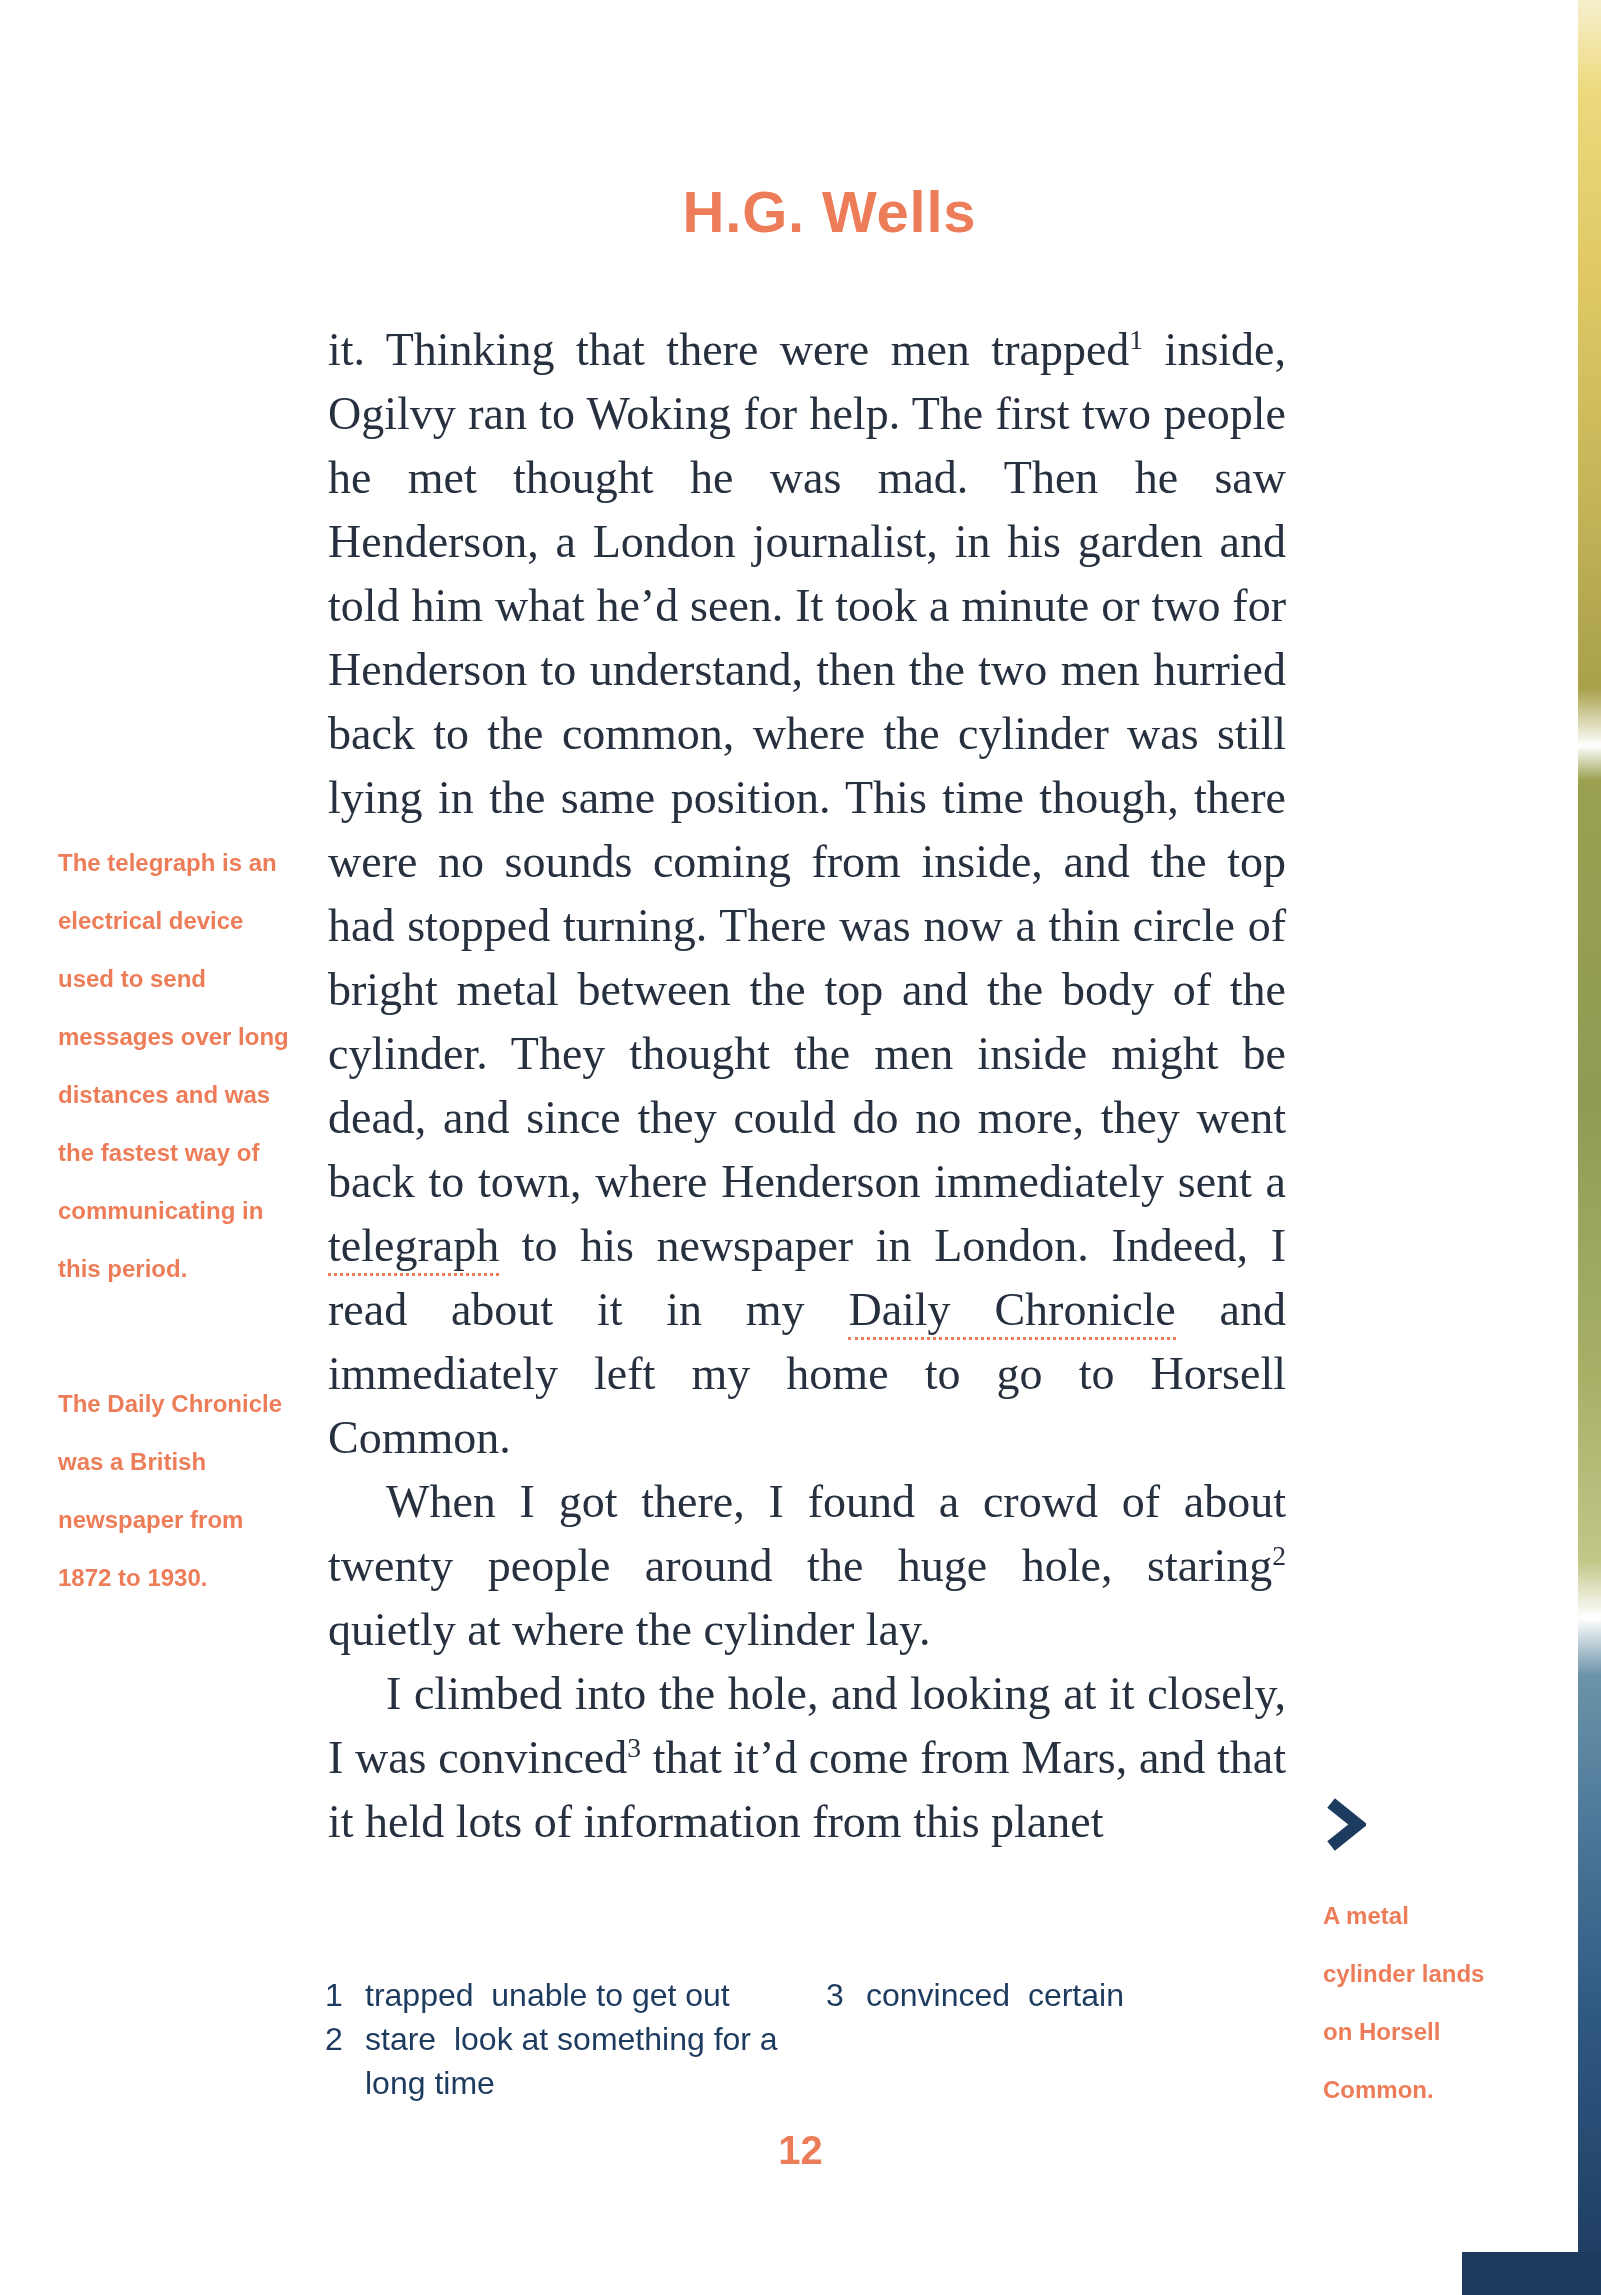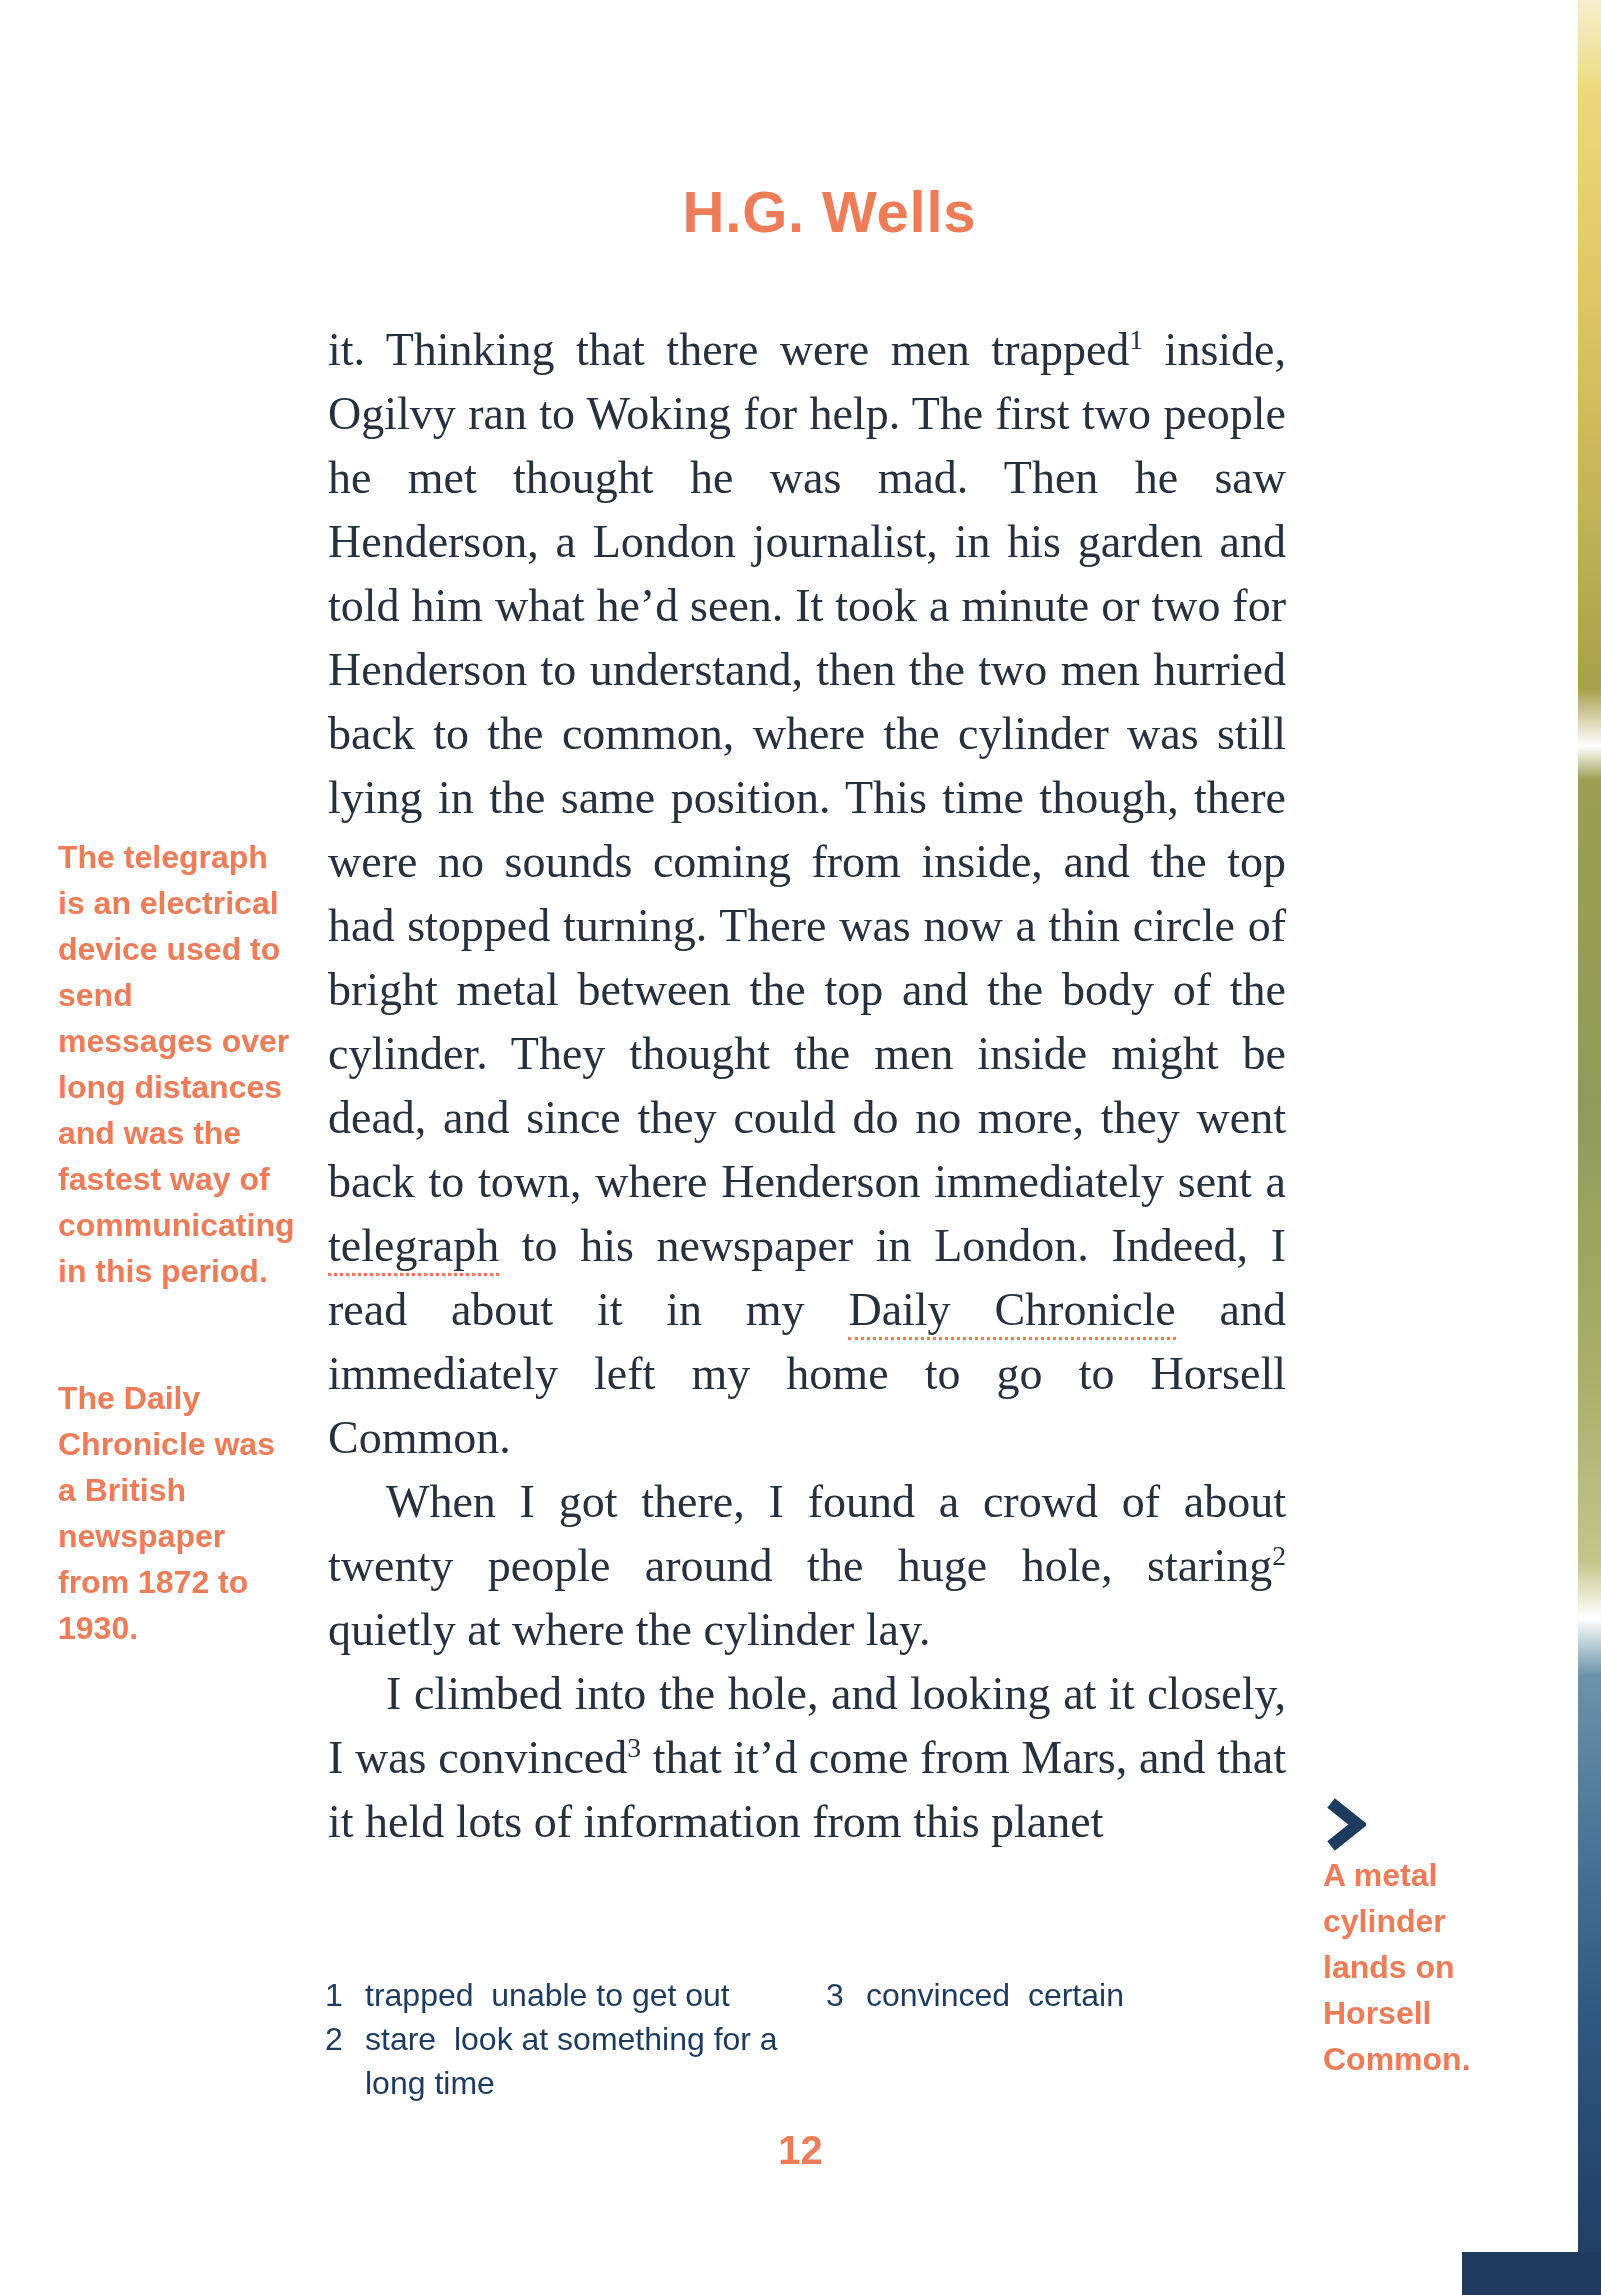--- a/index.html
+++ b/index.html
@@ -64,31 +64,31 @@
   }
   .glossary {
     border-bottom: 3.8px dotted var(--accent-coral, #ed7d58);
     padding-bottom: 1.5px;
   }
 
   
   .margin-note {
     position: absolute;
     font-weight: bold;
-    font-size: 32px;
-    line-height: 46px;
+    font-size: 24px;
+    line-height: 58px;
     color: var(--accent-coral, #ed7d58);
   }
   .note-telegraph { left: 58px; top: 834px; width: 233px; }
   .note-chronicle { left: 58px; top: 1375px; width: 233px; }
 
   
   .side-marker { position: absolute; left: 1323px; top: 1797px; width: 168px; }
   .side-marker .chev { display: block; }
-  .side-marker .margin-note { position: static; }
+  .side-marker .margin-note { position: static; margin-top: 35px; }
 
   
   .footnotes {
     position: absolute;
     left: 325px; top: 1973px;
     width: 964px;
     display: flex;
     font-size: 32px;
     line-height: 44px;
     color: var(--deep-navy, #1d3a5f);

